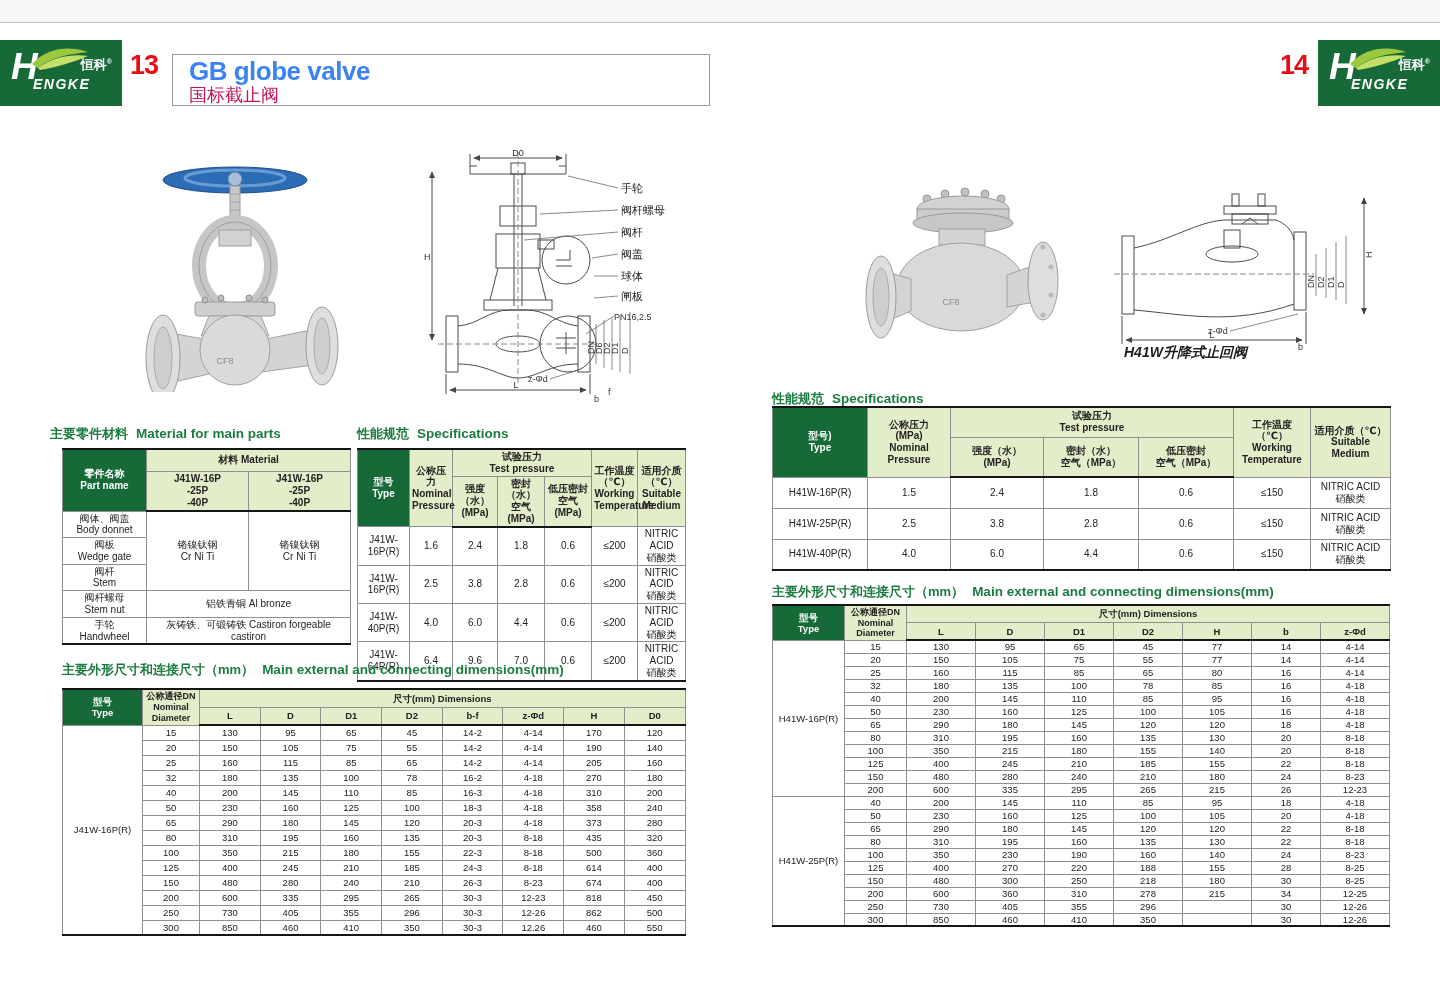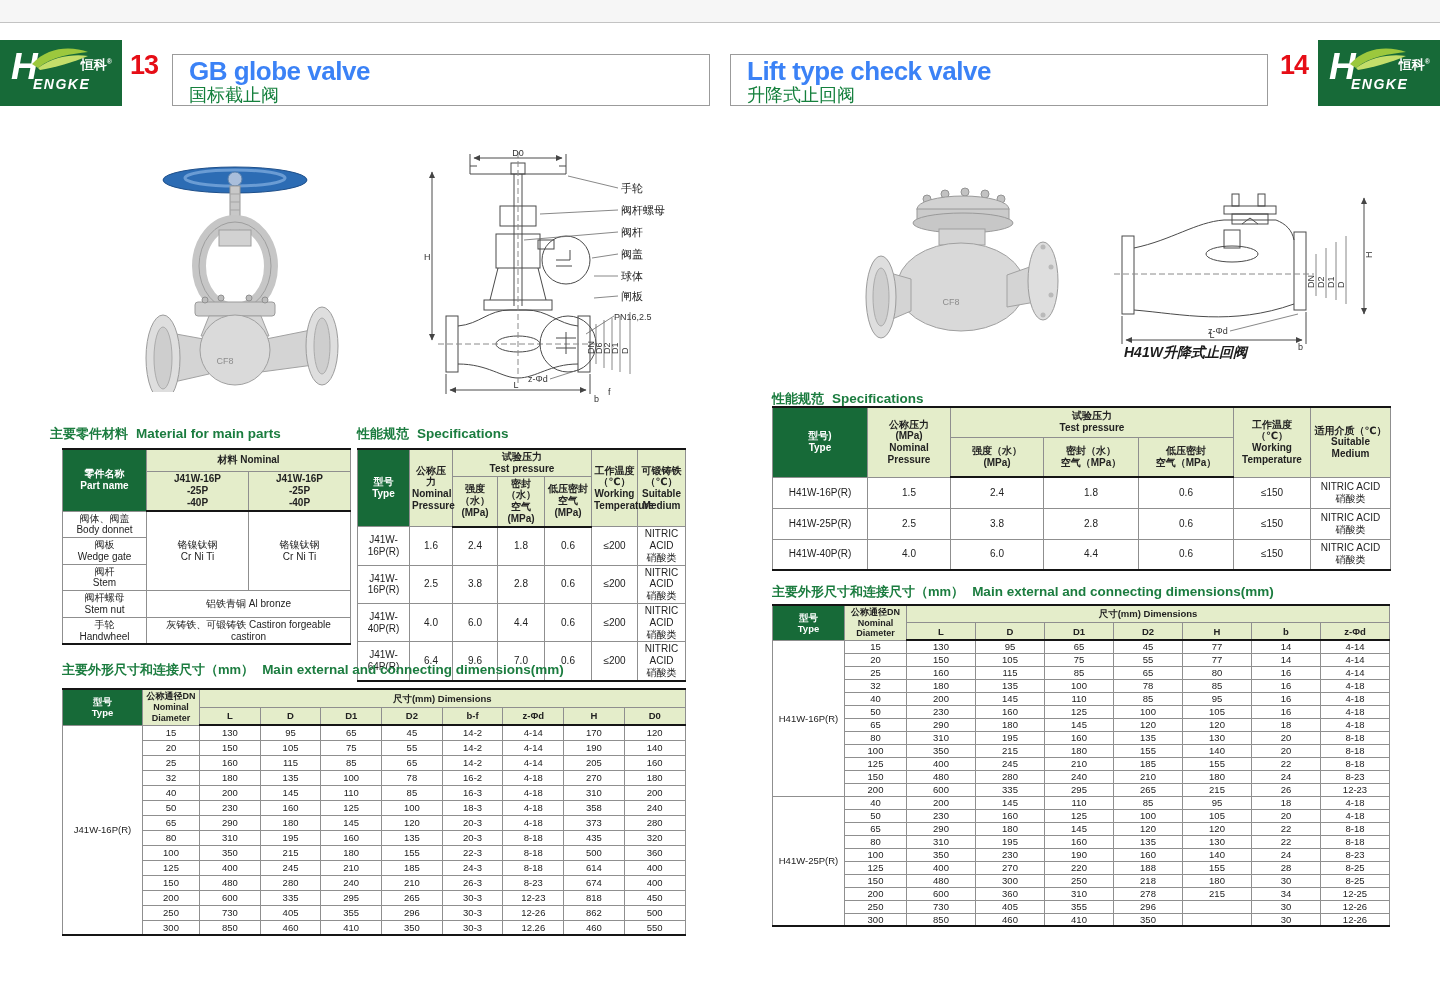--- a/index.html
+++ b/index.html
@@ -24,21 +24,21 @@
   .page-no { position:absolute; top:50px; font-size:27px; font-weight:bold;
              color:#e60d16; letter-spacing:-1px; }
   .page-no.left  { left:130px; }
   .page-no.right { left:1280px; }
 
   .title-box { position:absolute; top:54px; width:538px; height:52px; background:#fff;
                border:1px solid #9b9b9b; padding:3px 0 0 16px; }
   .title-box.left  { left:172px; }
   .title-box.right { left:730px; }
   .title-en { font-size:26px; font-weight:bold; color:#3b82f6; letter-spacing:-0.5px; line-height:1.05; }
-  .title-cn { font-size:18px; color:#15803d; line-height:1.2; }
+  .title-cn { font-size:18px; color:#be185d; line-height:1.2; }
 
   .sec-title { position:absolute; white-space:nowrap; }
   .sec-title .cn { font-size:13px; font-weight:bold; color:#1b7c3f; }
   .sec-title .en { font-size:13.5px; font-weight:bold; color:#1b7c3f; margin-left:8px; }
 
   table.cat { border-collapse:collapse; table-layout:fixed; width:100%;
               font-size:10px; text-align:center; color:#222;
               border-top:2px solid #151515; border-bottom:2px solid #151515; }
   .cat th, .cat td { border:1px solid #8f8f8f; white-space:pre-line;
                      padding:1px 2px; line-height:1.18; vertical-align:middle; }
@@ -87,24 +87,20 @@
     </svg>
     <span class="logo-cn"><span>恒科</span><span class="logo-reg">®</span></span>
     <span class="logo-engke">ENGKE</span>
   </div>
   <div class="page-no left">13</div>
   <div class="title-box left">
     <div class="title-en">GB globe valve</div>
     <div class="title-cn">国标截止阀</div>
   </div>
 
-  <div class="title-box right">
-    <div class="title-en">Lift type check valve</div>
-    <div class="title-cn">升降式止回阀</div>
-  </div>
   <div class="page-no right">14</div>
   <div class="logo-box right">
     <span class="logo-h">H</span>
     <svg class="logo-leaf" width="64" height="30" viewBox="0 0 64 30">
       <path d="M4,20 C20,2 44,2 60,8 C44,10 24,12 10,24 Z" fill="#9cc83d"></path>
       <path d="M10,24 C26,12 46,10 60,12 C46,18 26,24 12,26 Z" fill="#c4de6a"></path>
     </svg>
     <span class="logo-cn"><span>恒科</span><span class="logo-reg">®</span></span>
     <span class="logo-engke">ENGKE</span>
   </div>
@@ -199,21 +195,21 @@
     <table class="cat" id="mat-tbl">
       <colgroup>
           <col style="width:84px">
           <col style="width:102px">
           <col style="width:102px">
         </colgroup>
       <thead>
         <tr>
           <th rowspan="2" class="dk">零件名称
 Part name</th>
-          <th colspan="2" class="lt" style="height:22px">材料 Nominal</th>
+          <th colspan="2" class="lt" style="height:22px">材料 Material</th>
         </tr>
         <tr>
           <th class="lt" style="height:40px">J41W-16P
 -25P
 -40P</th>
           <th class="lt">J41W-16P
 -25P
 -40P</th>
         </tr>
       </thead>
@@ -268,21 +264,21 @@
 Type</th>
           <th rowspan="2" class="lt">公称压力
 Nominal
 Pressure</th>
           <th colspan="3" class="lt" style="height:26px">试验压力
 Test pressure</th>
           <th rowspan="2" class="lt">工作温度
 （℃）
 Working
 Temperature</th>
-          <th rowspan="2" class="lt">可锻铸铁
+          <th rowspan="2" class="lt">适用介质
 （℃）
 Suitable
 Medium</th>
         </tr>
         <tr>
           <th class="lt" style="height:42px">强度（水）
 (MPa)</th>
           <th class="lt">密封（水）
 空气 (MPa)</th>
           <th class="lt">低压密封

